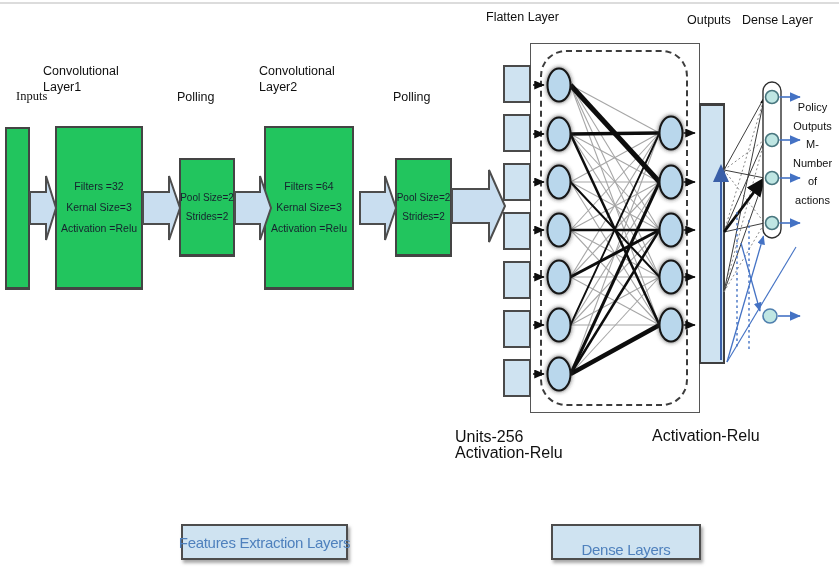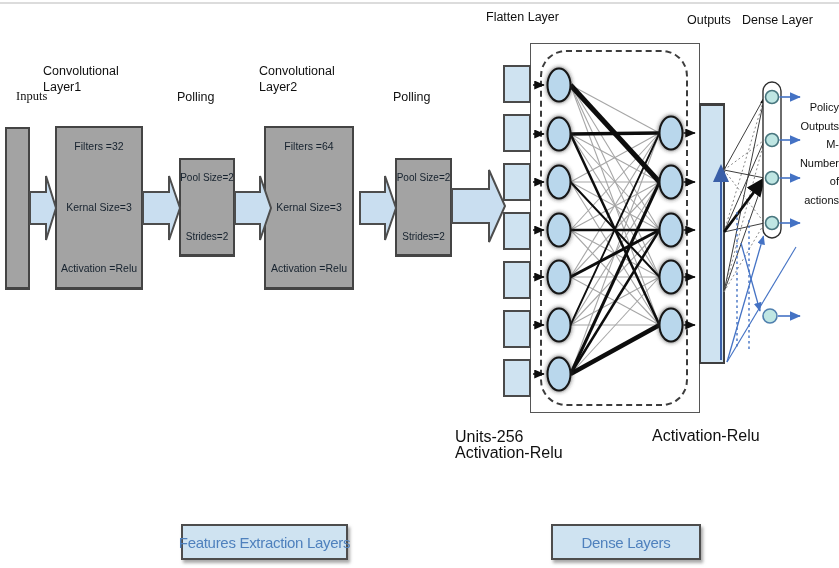--- a/index.html
+++ b/index.html
@@ -2,22 +2,22 @@
 <html><head>
 <meta charset="utf-8">
 <style>
   html,body{margin:0;padding:0;background:#fff;}
   .canvas{
     position:relative;width:839px;height:568px;background:#ffffff;overflow:hidden;
     font-family:"Liberation Sans","DejaVu Sans",sans-serif;color:#141414;
   }
   .hairline{position:absolute;left:0;top:2px;width:839px;height:2px;background:#dcdcdc;}
   .lbl{position:absolute;text-align:left;font-size:12.5px;line-height:16px;color:#101010;white-space:nowrap;z-index:3;}
-  .box{position:absolute;background:#a3a3a3;border:2px solid #444;border-bottom-width:3px;box-sizing:border-box;z-index:1;
-       display:flex;flex-direction:column;align-items:center;justify-content:center;gap:40px;}
+  .box{position:absolute;background:#22c55e;border:2px solid #444;border-bottom-width:3px;box-sizing:border-box;z-index:1;
+       display:flex;flex-direction:column;align-items:center;justify-content:center;}
   .bline{font-size:10.5px;line-height:21px;color:#16222e;white-space:nowrap;}
   .pline{font-size:10px;line-height:19px;color:#16222e;white-space:nowrap;text-align:right;}
   .container-box{position:absolute;left:530px;top:43px;width:170px;height:370px;background:#fff;
        border:1.5px solid #565656;box-sizing:border-box;z-index:1;}
   .dashed-box{position:absolute;left:540px;top:50px;width:148px;height:356px;border:2px dashed #3c3c3c;
        border-radius:26px;box-sizing:border-box;z-index:2;}
   .outputs-rect{position:absolute;left:699px;top:103px;width:26px;height:261px;background:#cfe3f1;
        border:2px solid #3f3f3f;border-top-width:3px;box-sizing:border-box;z-index:2;}
   .caption{position:absolute;text-align:left;font-size:16px;line-height:16px;color:#101010;z-index:3;}
   .side-caption{position:absolute;text-align:center;font-size:11px;line-height:18.5px;color:#101010;z-index:3;}
@@ -84,33 +84,33 @@
   <div class="outputs-rect"></div>
 
   <div class="caption" style="left:455px;top:429px;width:130px;">
     <div>Units-256</div>
     <div>Activation-Relu</div>
   </div>
   <div class="caption" style="left:652px;top:428px;width:130px;">
     <div>Activation-Relu</div>
   </div>
 
-  <div class="side-caption" style="left:786px;top:98px;width:53px;text-align:right;">
+  <div class="side-caption" style="left:786px;top:98px;width:53px;">
     <div>Policy</div>
     <div>Outputs</div>
     <div>M-</div>
     <div>Number</div>
     <div>of</div>
     <div>actions</div>
   </div>
 
   <div class="footer-box" style="left:181px;width:167px;">
     <span>Features Extraction Layers</span>
   </div>
-  <div class="footer-box" style="left:551px;width:150px;">
+  <div class="footer-box" style="left:551px;width:150px;align-items:flex-end;">
     <span>Dense Layers</span>
   </div>
 
   <svg class="net" id="net" width="839" height="568" viewBox="0 0 839 568">
       <defs>
         <marker id="mb" markerWidth="8" markerHeight="8" refX="6.5" refY="3" orient="auto">
           <path d="M0,0 L7,3 L0,6 Z" fill="#0d0d0d"></path>
         </marker>
         <marker id="mblue" markerWidth="8" markerHeight="8" refX="6.5" refY="3" orient="auto">
           <path d="M0,0 L7,3 L0,6 Z" fill="#4472c4"></path>

